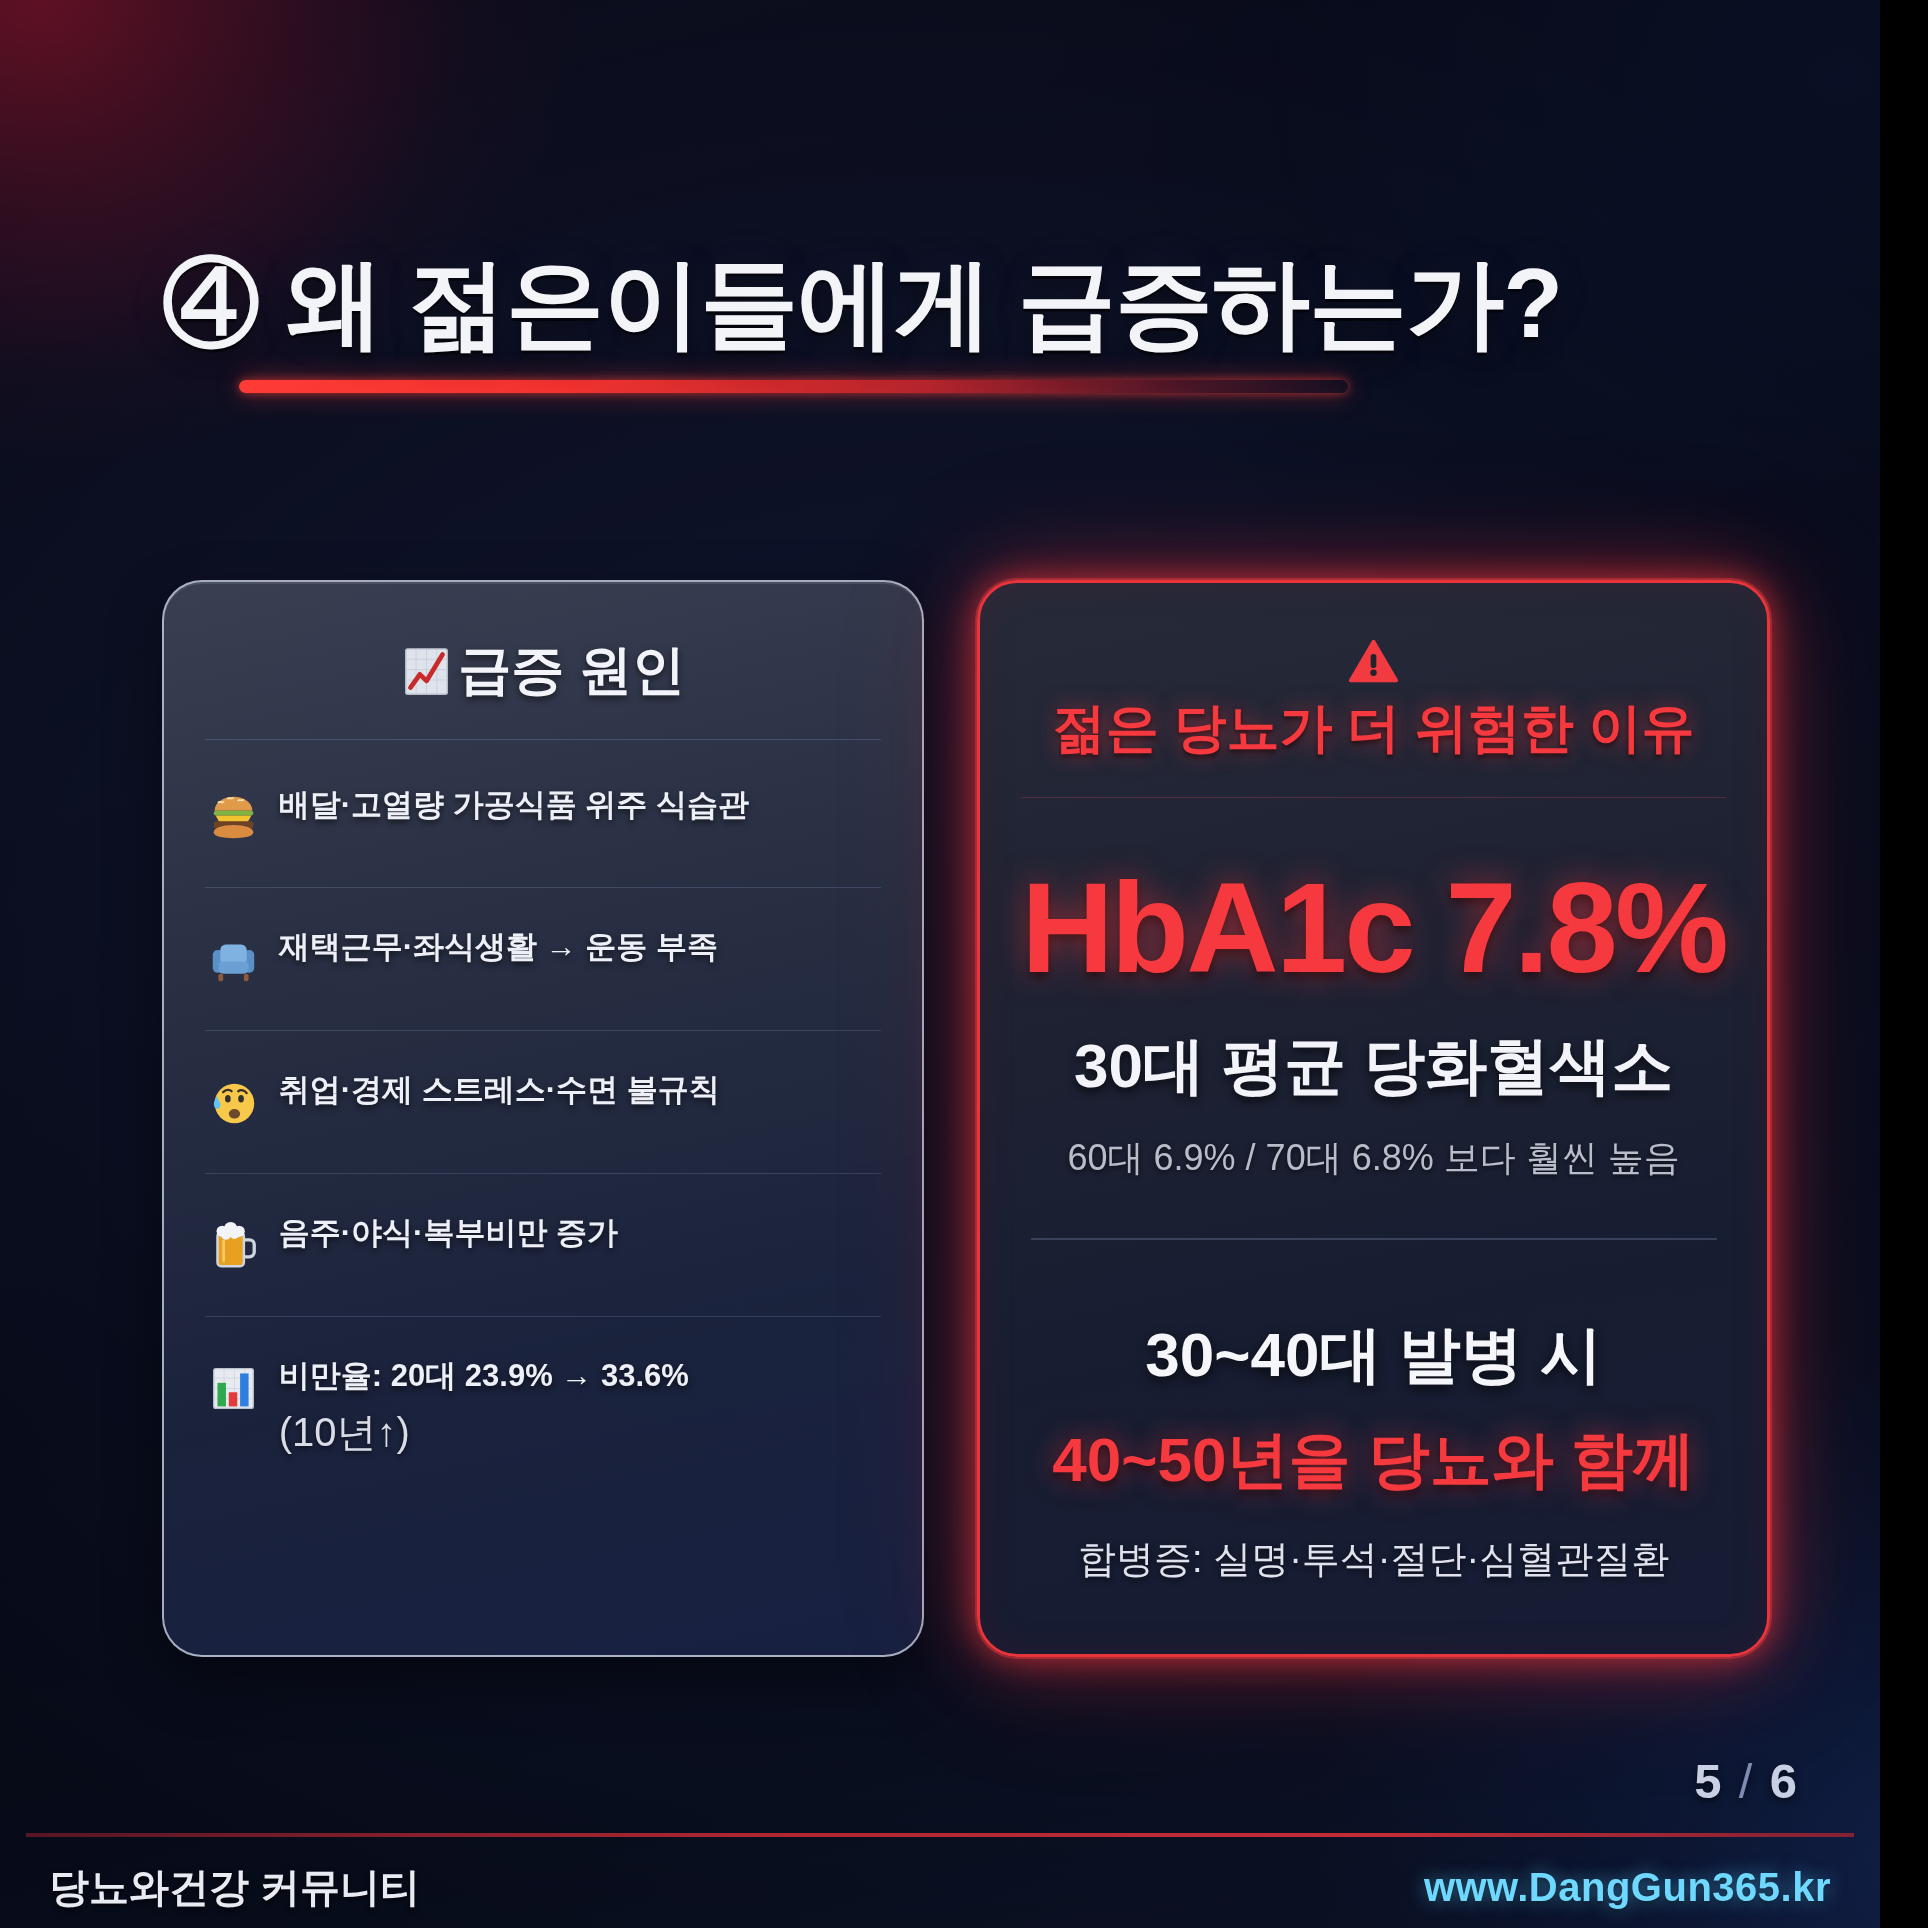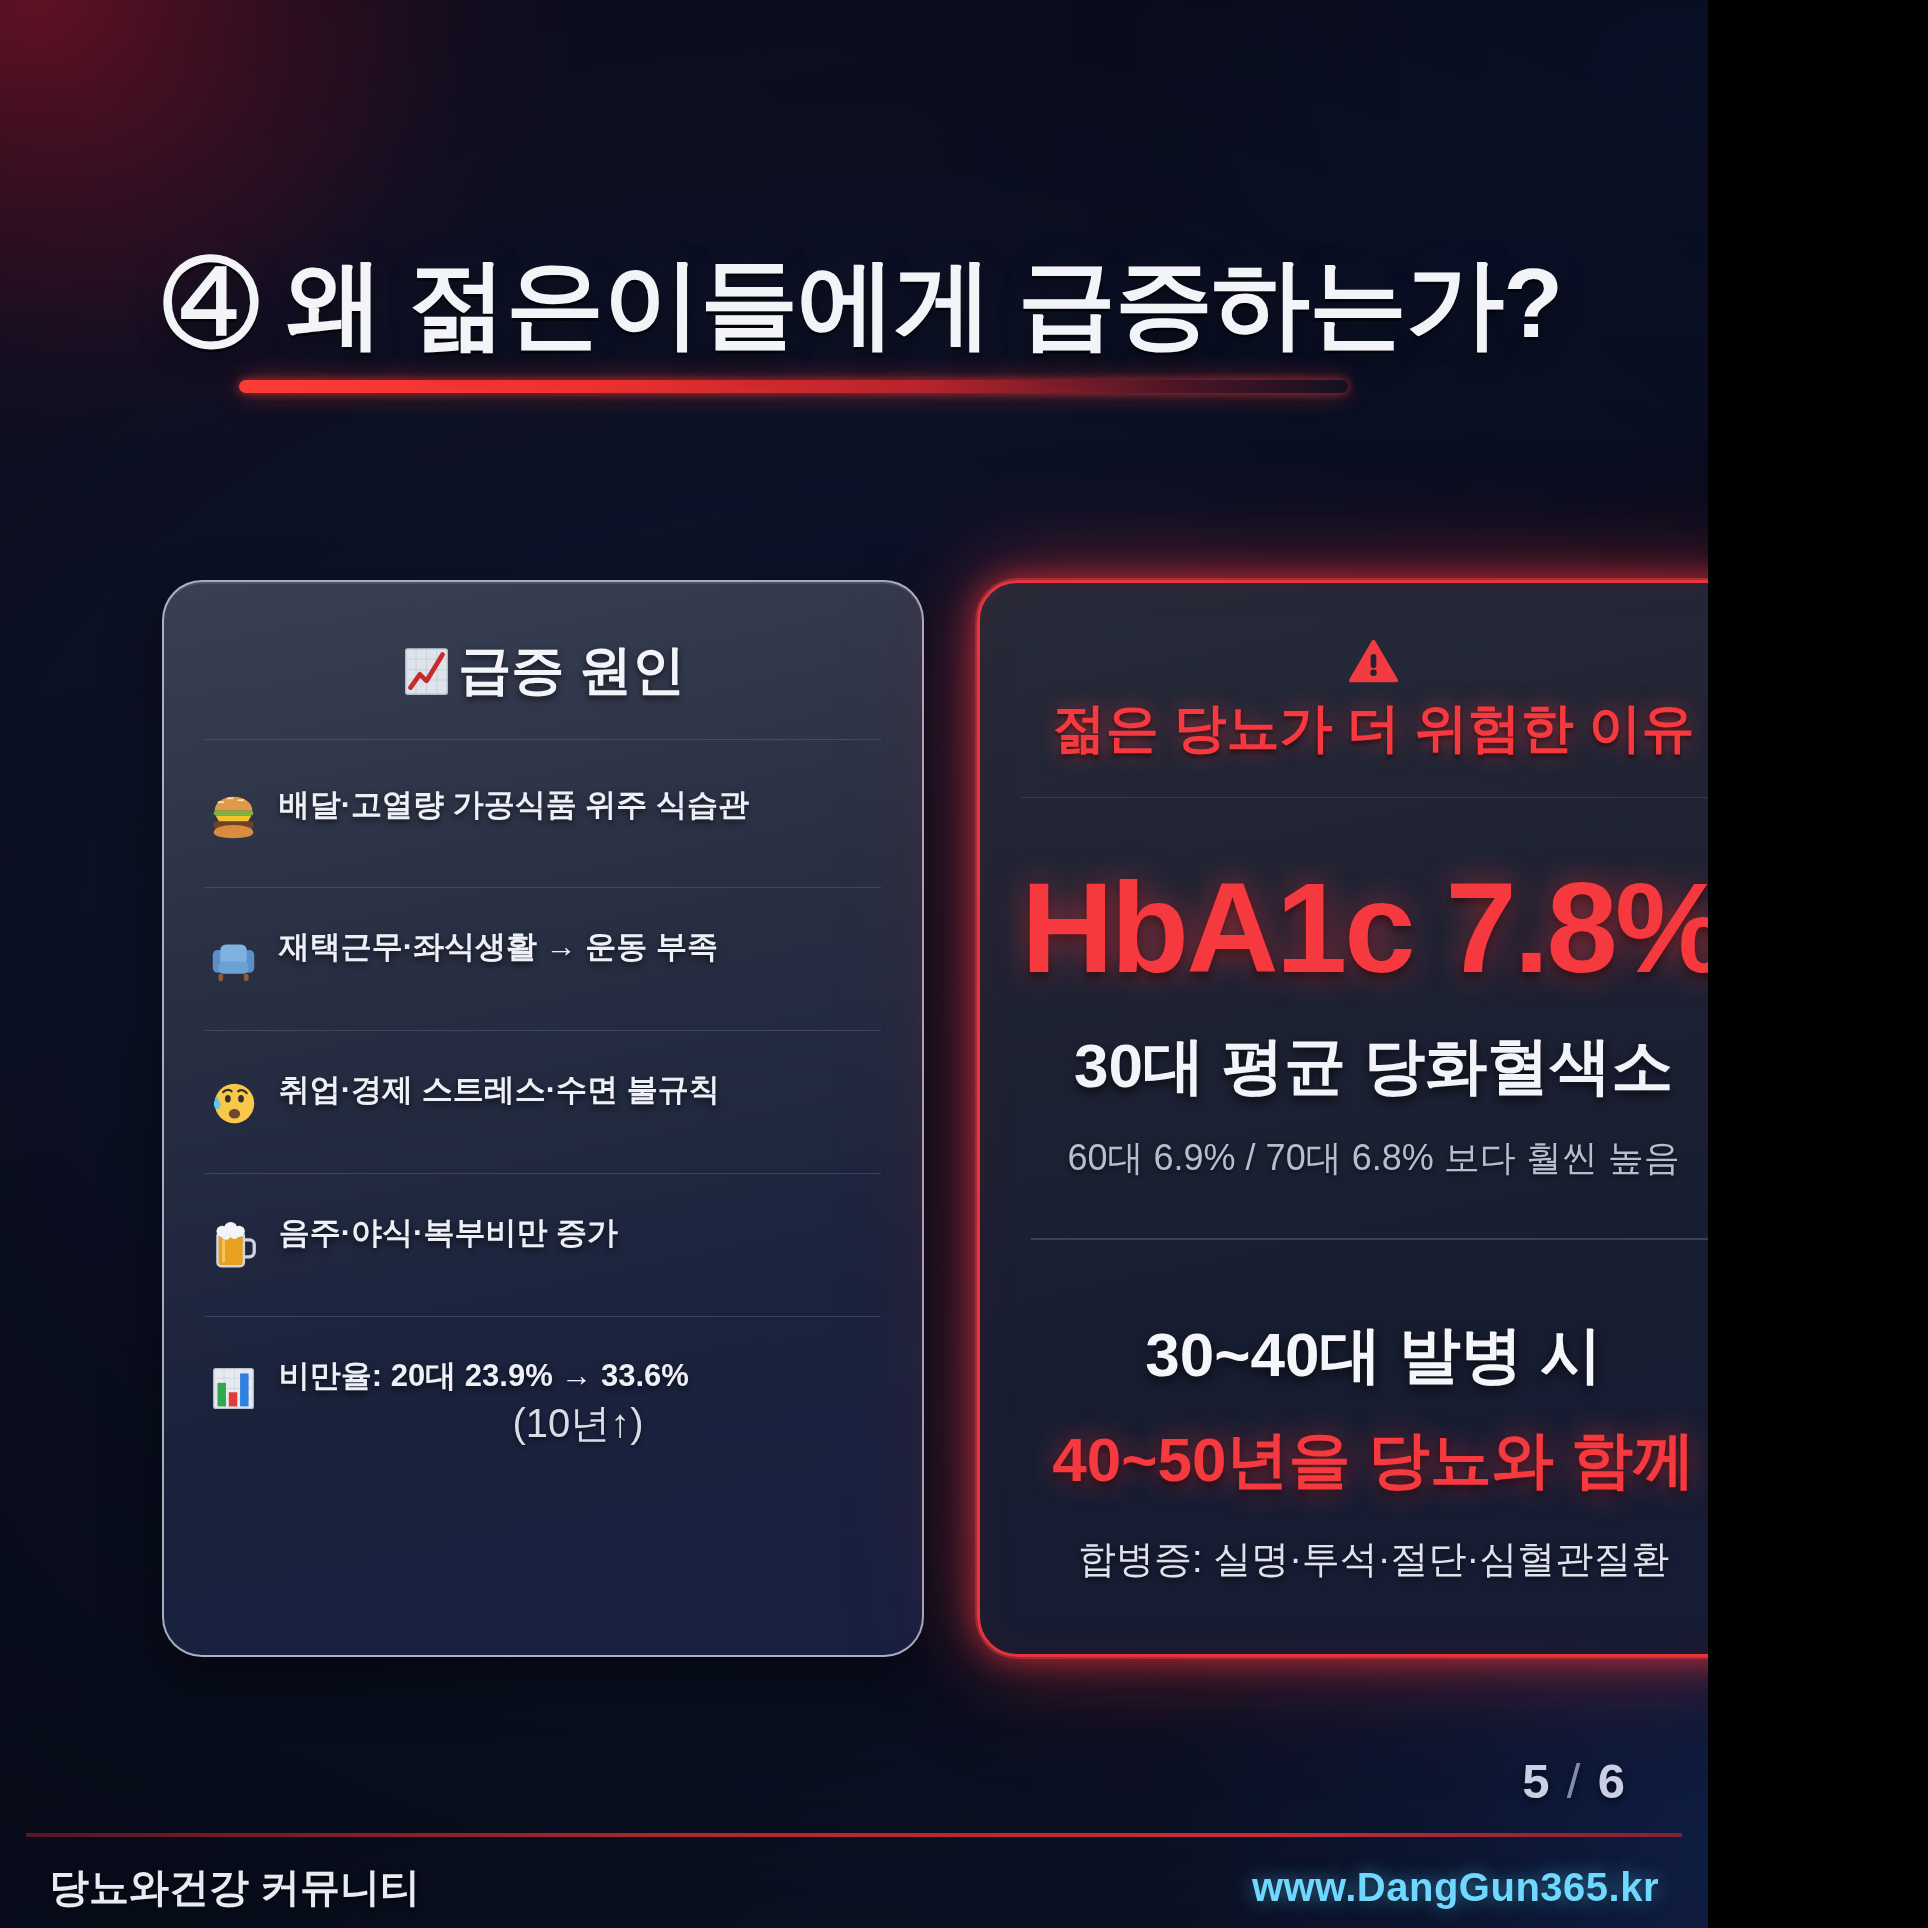--- a/index.html
+++ b/index.html
@@ -2,21 +2,21 @@
 <html style="font-size:15px"><head>
 <meta charset="utf-8">
 <style>
   html, body {
     margin: 0;
     padding: 0;
     background: #000;
   }
   #slide {
     position: relative;
-    width: 1708px;
+    width: 1880px;
     height: 1928px;
     overflow: hidden;
     font-family: "Liberation Sans", sans-serif;
     background:
       radial-gradient(ellipse 678px 584px at 2% 0%, rgba(196, 28, 58, 0.72) 0%, rgba(150, 22, 56, 0.38) 38%, rgba(90, 16, 50, 0.12) 64%, rgba(0,0,0,0) 80%),
       radial-gradient(ellipse 847px 678px at 104% 96%, rgba(30, 70, 160, 0.50) 0%, rgba(22, 50, 120, 0.26) 42%, rgba(0,0,0,0) 76%),
       radial-gradient(ellipse 942px 753px at 98% 4%, rgba(14, 24, 58, 0.85) 0%, rgba(8, 14, 36, 0.4) 60%, rgba(0,0,0,0) 85%),
       linear-gradient(165deg, #12132b 0%, #0d1228 30%, #0a0f22 58%, #0b1227 82%, #121a38 100%);
   }
   
@@ -142,24 +142,24 @@
   .cause-body { flex: 1 1 auto; min-width: 0; }
   .cause-text {
     font-size: 31px;
     font-weight: bold;
     color: #eef0f7;
     line-height: 1.18;
     white-space: nowrap;
     text-shadow: 0 2.8px 6.6px rgba(0,0,0,0.62);
   }
   .cause-sub {
-    margin-top: 2px;
+    margin-top: 11px;
     font-size: 40px;
     color: #d9dce6;
-    text-align: center;
+    text-align: left;
     text-shadow: 0 1.9px 5.6px rgba(0,0,0,0.6);
   }
 
   
   .right-body {
     flex: 1 1 auto;
     display: flex;
     flex-direction: column;
     text-align: center;
   }

